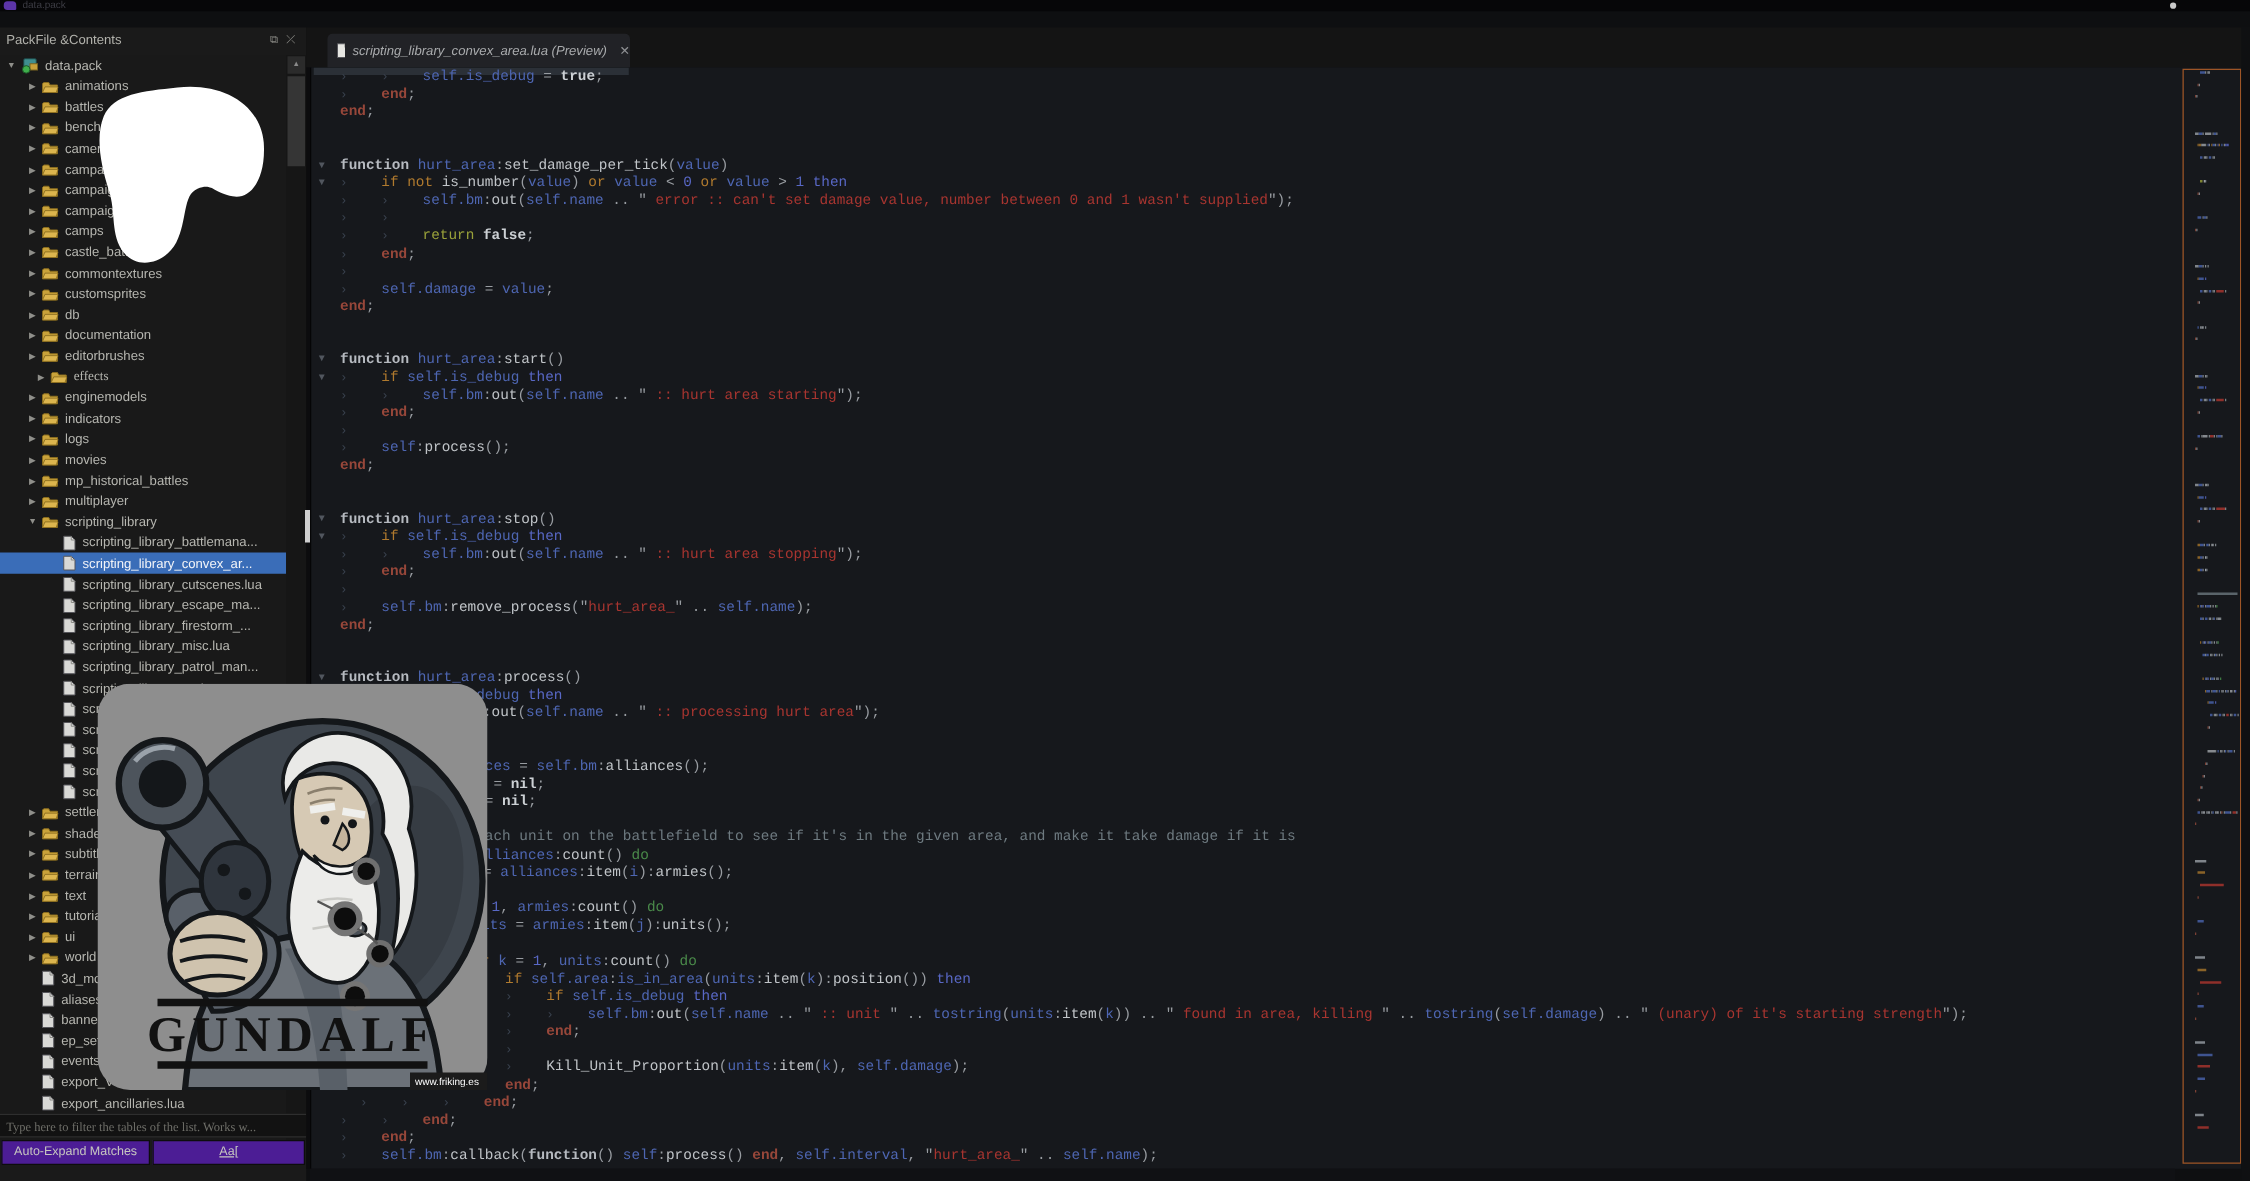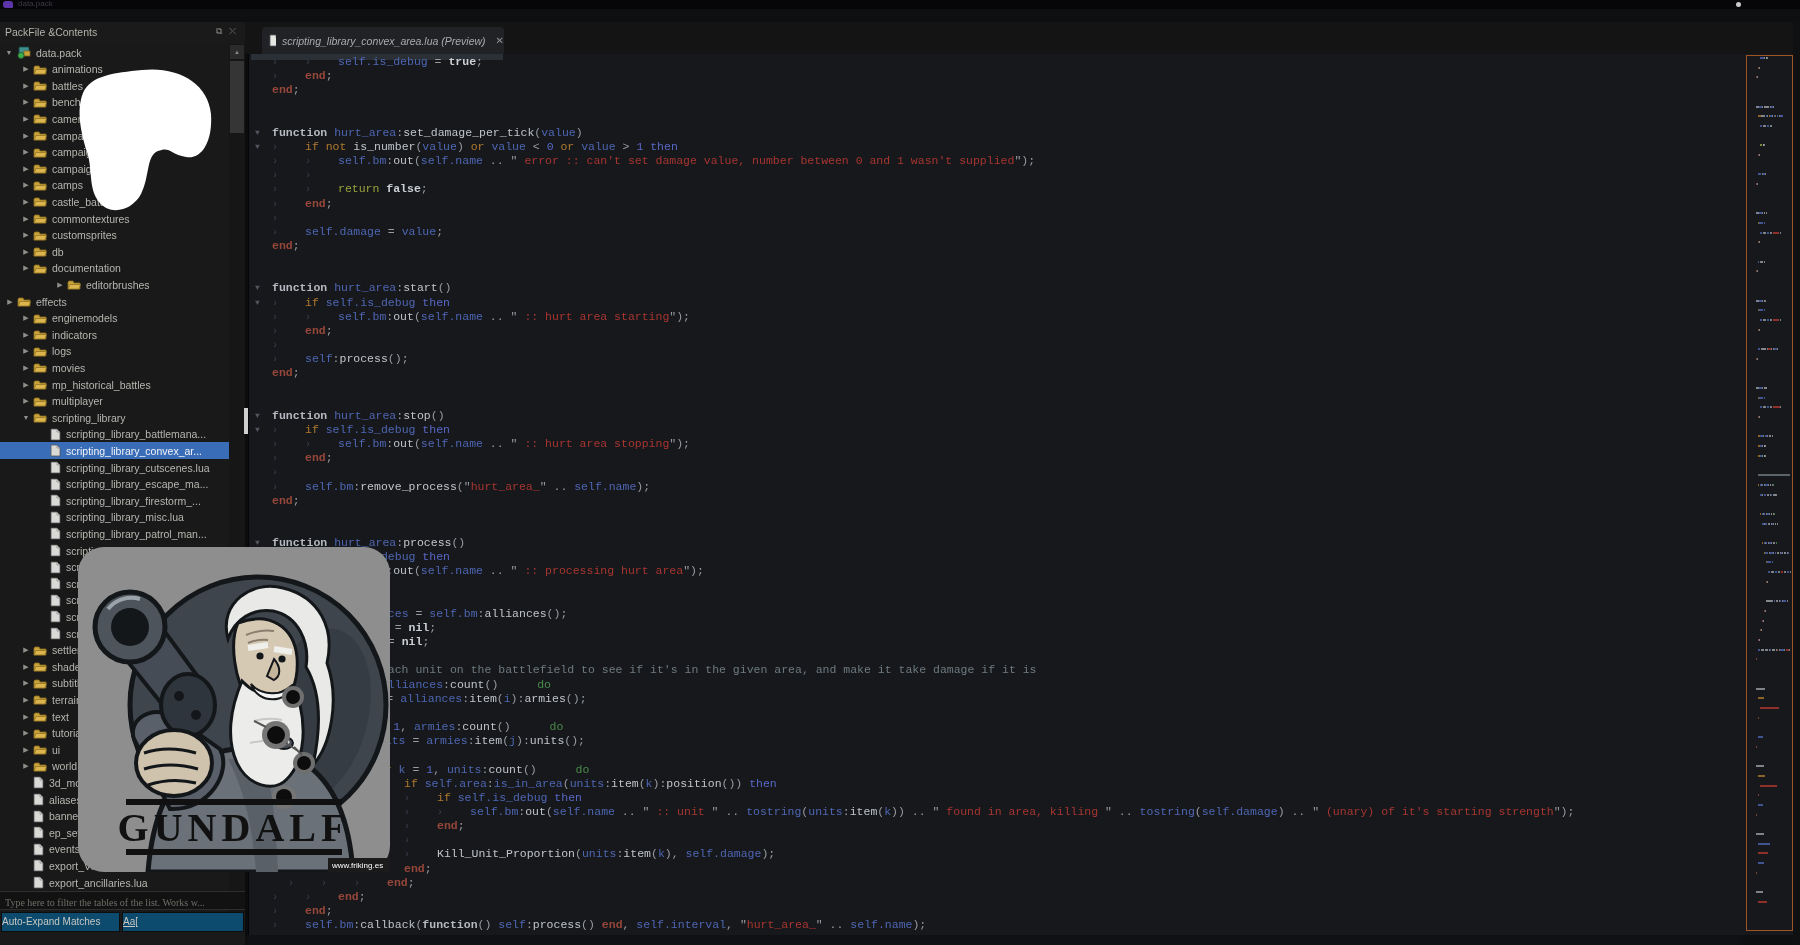--- a/index.html
+++ b/index.html
@@ -40,22 +40,22 @@
             font-size:6px; text-align:center; line-height:14px; }
   #sb-up { top:1px; } #sb-down { top:851px; }
   #sb-thumb { position:absolute; left:1px; top:17px; width:14px; height:72px; background:#353535; }
 
   
   #filter-box { position:absolute; left:0; top:869px; width:245px; height:19px; background:#121212;
                 border-top:1px solid #2e2e2e; border-bottom:1px solid #2e2e2e; }
   #filter-box input { width:100%; height:100%; background:transparent; border:0; outline:none;
                       color:#9a9a94; font-size:10px; padding:0 5px; font-family:Liberation Serif, serif; }
   #filter-box input::placeholder { color:#6e6e68; }
-  .panel-btn { position:absolute; top:890px; height:20px; background:#0c4a6e; border:1px solid #0d0d0d;
-               color:#c6c6c0; font-size:10px; line-height:18px; }
+  .panel-btn { position:absolute; top:890px; height:20px; background:#4c1d95; border:1px solid #0d0d0d;
+               color:#c6c6c0; font-size:10px; text-align:center; line-height:18px; }
   #btn-autoexpand { left:1px; width:119px; }
   #btn-case { left:122px; width:122px;text-decoration:underline; }
 
   
   #tabbar { position:absolute; left:245px; top:22px; width:1555px; height:32px; background:#141414; }
   #tab-active { position:absolute; left:17px; top:5px; width:242px; height:27px; background:#212226;
                 border-radius:4px 4px 0 0; display:flex; align-items:center; }
   #tab-label { color:#a9abad; font-size:10.5px; font-style:italic; margin-left:6px; white-space:nowrap; }
   #tab-close { color:#8f9194; font-size:10px; margin-left:10px; }
 
@@ -65,21 +65,21 @@
             font-family:"Liberation Mono", monospace; font-size:11.5px; }
   #hl-partial { position:absolute; left:2px; top:0px; width:252px; height:6px; background:#2b3037; }
   .code-line { position:absolute; left:0; height:14.15px; line-height:14.15px; white-space:pre; padding-left:23px; }
   .fold-mark { position:absolute; left:6px; width:12px; font-size:8px; color:#51565e; line-height:14.15px; }
   .tab-guide { display:inline-block; width:33px; color:#39414e; font-size:10px; }
   .tk-fn { color:#b6bac0; font-weight:bold; }
   .tk-v  { color:#4e66b2; }
   .tk-m  { color:#c0c4c8; }
   .tk-kc { color:#b07a2e; }
   .tk-kt { color:#5968c6; }
-  .tk-kd { color:#4a8a4a;margin-left:32px; }
+  .tk-kd { color:#4a8a4a; }
   .tk-ke { color:#97473a; font-weight:bold; }
   .tk-kr { color:#9aa23a; }
   .tk-s  { color:#a83530; }
   .tk-n  { color:#5968c6; }
   .tk-c  { color:#6e7a80; }
   .tk-o  { color:#989ca1; }
   .tk-b  { color:#ccd0d4; font-weight:bold; }
 
   
   #minimap { position:absolute; left:1740px; top:54px; width:53px; height:881px; background:#16181c; }
@@ -222,29 +222,29 @@
           <span class="tree-label">db</span>
         </div>
         <div class="tree-row" style="top: 215.8px; padding-left: 21px; align-items: center;">
           <span class="tree-arrow">▶</span>
           <svg class="tree-ico" width="14" height="11">
             <path d="M1,3 L1,10 L13,10 L13,4 L7,4 L6,2 L2,2 Z" fill="#c9a23a" stroke="#8a6d1f" stroke-width="0.8"></path>
             <path d="M1,10 L3,5.5 L13.5,5.5 L12,10 Z" fill="#dcb54e" stroke="#8a6d1f" stroke-width="0.7"></path>
           </svg>
           <span class="tree-label">documentation</span>
         </div>
-        <div class="tree-row" style="top: 232.4px; padding-left: 21px; margin-left: 34px;">
+        <div class="tree-row" style="top: 232.4px; padding-left: 21px;">
           <span class="tree-arrow">▶</span>
           <svg class="tree-ico" width="14" height="11">
             <path d="M1,3 L1,10 L13,10 L13,4 L7,4 L6,2 L2,2 Z" fill="#c9a23a" stroke="#8a6d1f" stroke-width="0.8"></path>
             <path d="M1,10 L3,5.5 L13.5,5.5 L12,10 Z" fill="#dcb54e" stroke="#8a6d1f" stroke-width="0.7"></path>
           </svg>
           <span class="tree-label">editorbrushes</span>
         </div>
-        <div class="tree-row" style="top: 249px; padding-left: 5px;">
+        <div class="tree-row" style="top: 249px; padding-left: 28px; font-family: Liberation Serif, serif;">
           <span class="tree-arrow">▶</span>
           <svg class="tree-ico" width="14" height="11">
             <path d="M1,3 L1,10 L13,10 L13,4 L7,4 L6,2 L2,2 Z" fill="#c9a23a" stroke="#8a6d1f" stroke-width="0.8"></path>
             <path d="M1,10 L3,5.5 L13.5,5.5 L12,10 Z" fill="#dcb54e" stroke="#8a6d1f" stroke-width="0.7"></path>
           </svg>
           <span class="tree-label">effects</span>
         </div>
         <div class="tree-row" style="top: 265.6px; padding-left: 21px;">
           <span class="tree-arrow">▶</span>
           <svg class="tree-ico" width="14" height="11">

